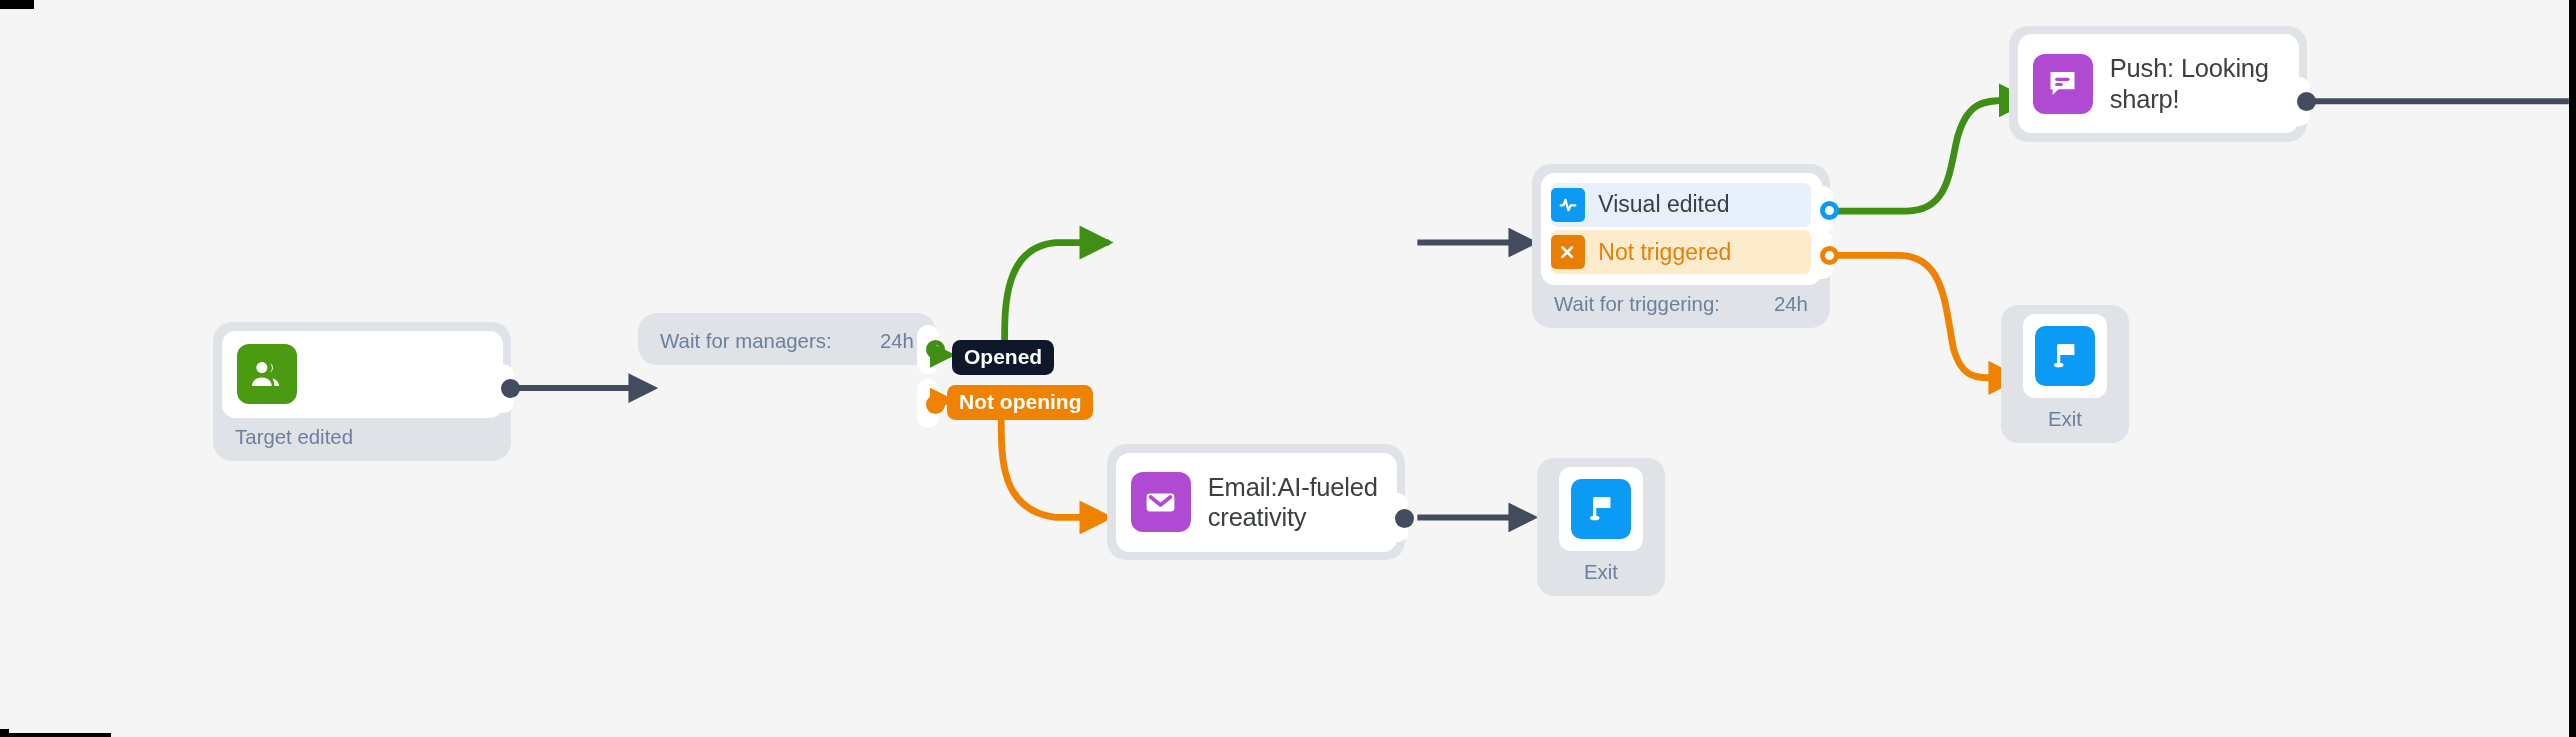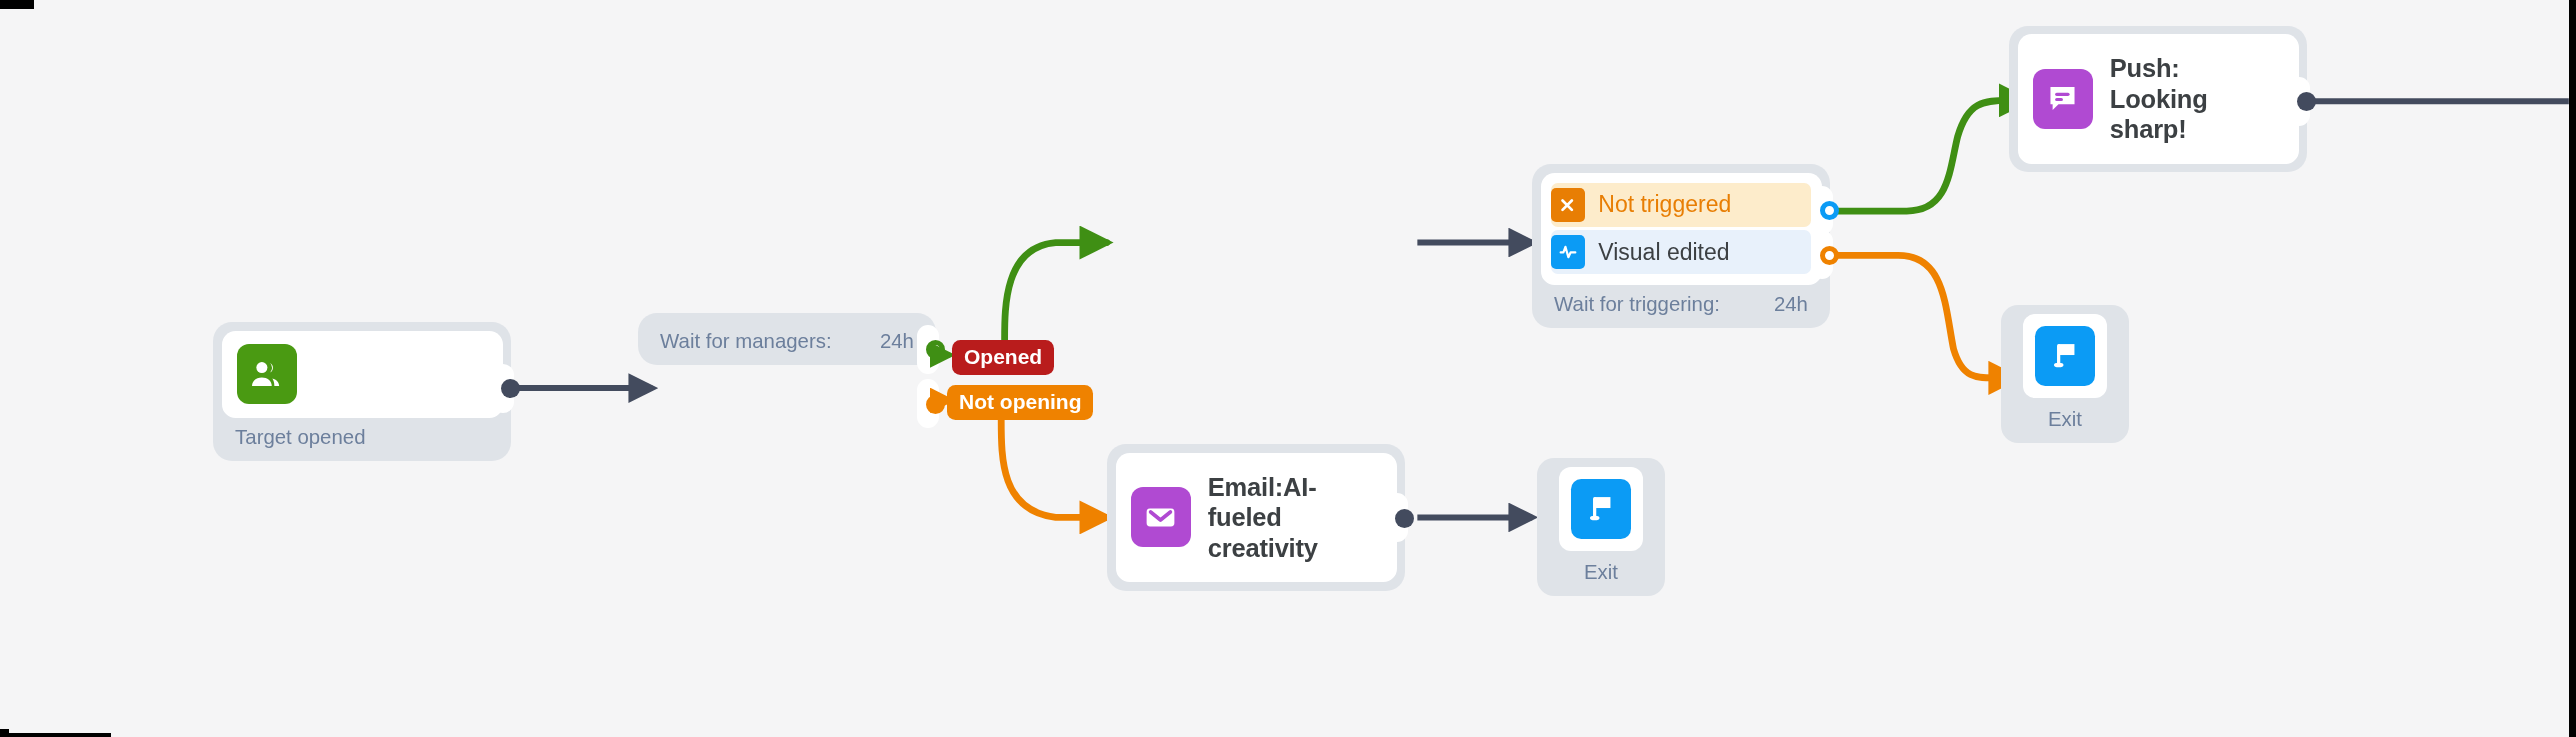--- a/index.html
+++ b/index.html
@@ -42,21 +42,20 @@
     background: #dfe3e8;
     border-radius: 19px;
     padding: 8.5px;
   }
   .node-card {
     background: #ffffff;
     border-radius: 13.6px;
     display: flex;
     align-items: center;
     padding: 13.6px 15.3px;
-    font-weight: bold;
   }
   .node-icon {
     width: 60px;
     height: 60px;
     border-radius: 12px;
     flex: 0 0 60px;
     display: flex;
     align-items: center;
     justify-content: center;
   }
@@ -110,21 +109,21 @@
   .badge {
     position: absolute;
     border-radius: 8.5px;
     color: #ffffff;
     font-size: 21px;
     font-weight: bold;
     padding: 6px 12px 7.7px 12px;
     white-space: nowrap;
     line-height: 1;
   }
-  .badge.green  { background: #b91c1c; }
+  .badge.green  { background: #0f172a; }
   .badge.orange { background: #ef8200; }
 
   
   .cond-card {
     background: #ffffff;
     border-radius: 13.6px;
     padding: 10.2px;
     display: flex;
     flex-direction: column;
     gap: 3.4px;
@@ -225,21 +224,21 @@
     <div class="node-card">
       <div class="node-icon" style="background:#4a9a12;">
         <svg width="37" height="37" viewBox="0 0 24 24" fill="#ffffff">
           <circle cx="9" cy="7.5" r="3.6"></circle>
           <path d="M2.6 19.5c0-3.5 2.9-5.6 6.4-5.6s6.4 2.1 6.4 5.6z"></path>
           <path d="M14.4 4.5a3.6 3.6 0 0 1 0 6.2 5.1 5.1 0 0 0 0-6.2z"></path>
           <path d="M15.8 14.6c2.6.6 4.4 2.4 4.4 4.9h-3.1c0-2-.5-3.6-1.3-4.9z"></path>
         </svg>
       </div>
     </div>
-    <div class="node-footer-single">Target opened</div>
+    <div class="node-footer-single">Target edited</div>
     <div class="port-notch" style="right:-3.4px; top:42px;"></div>
     <div class="port port-solid" style="right:-9.4px; top:57px;"></div>
   </div>
 
   <div class="node" style="left:638px; top:313px; width:298px;">
     <div class="node-footer">
       <span>Wait for managers:</span>
       <span>24h</span>
     </div>
     <div class="port-notch" style="right:-3.4px; top:12px;"></div>
@@ -267,36 +266,36 @@
       </div>
       <div class="node-title">Email:AI-fueled
 creativity</div>
     </div>
     <div class="port-notch" style="right:-3.4px; top:49px;"></div>
     <div class="port port-solid" style="right:-9.4px; top:65px;"></div>
   </div>
 
   <div class="node" style="left:1532px; top:164px; width:298px; padding:8.5px;">
     <div class="cond-card">
+      <div class="cond-row blue">
+        <div class="cond-icon blue">
+          <svg width="22" height="22" viewBox="0 0 24 24" fill="none" stroke="#ffffff" stroke-width="2.4" stroke-linecap="round" stroke-linejoin="round">
+            <path d="M4 12.5h3l2.2-6.2 3.2 11.4 2.4-5.2H20"></path>
+          </svg>
+        </div>
+        <div class="cond-label">Visual edited</div>
+      </div>
       <div class="cond-row orange">
         <div class="cond-icon orange">
           <svg width="20.4" height="20.4" viewBox="0 0 24 24" fill="none" stroke="#ffffff" stroke-width="3.2" stroke-linecap="round">
             <path d="M6.5 6.5 L17.5 17.5 M17.5 6.5 L6.5 17.5"></path>
           </svg>
         </div>
         <div class="cond-label orange-text">Not triggered</div>
       </div>
-      <div class="cond-row blue">
-        <div class="cond-icon blue">
-          <svg width="22" height="22" viewBox="0 0 24 24" fill="none" stroke="#ffffff" stroke-width="2.4" stroke-linecap="round" stroke-linejoin="round">
-            <path d="M4 12.5h3l2.2-6.2 3.2 11.4 2.4-5.2H20"></path>
-          </svg>
-        </div>
-        <div class="cond-label">Visual edited</div>
-      </div>
     </div>
     <div class="node-footer">
       <span>Wait for triggering:</span>
       <span>24h</span>
     </div>
     <div class="port-notch" style="right:-3.4px; top:22px;"></div>
     <div class="port-notch" style="right:-3.4px; top:66px;"></div>
     <div class="port port-ring blue" style="right:-9.4px; top:37px;"></div>
     <div class="port port-ring orange" style="right:-9.4px; top:82px;"></div>
   </div>

